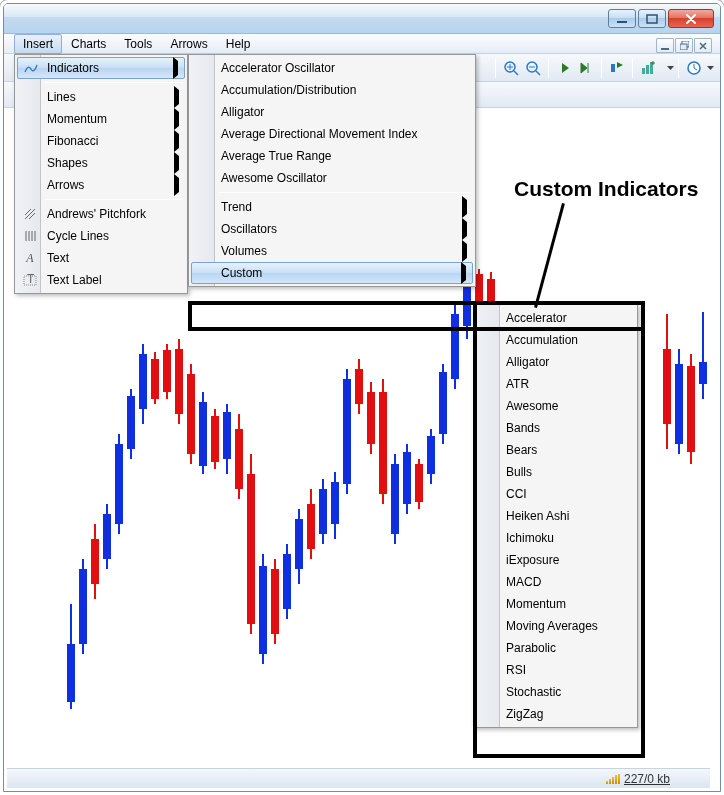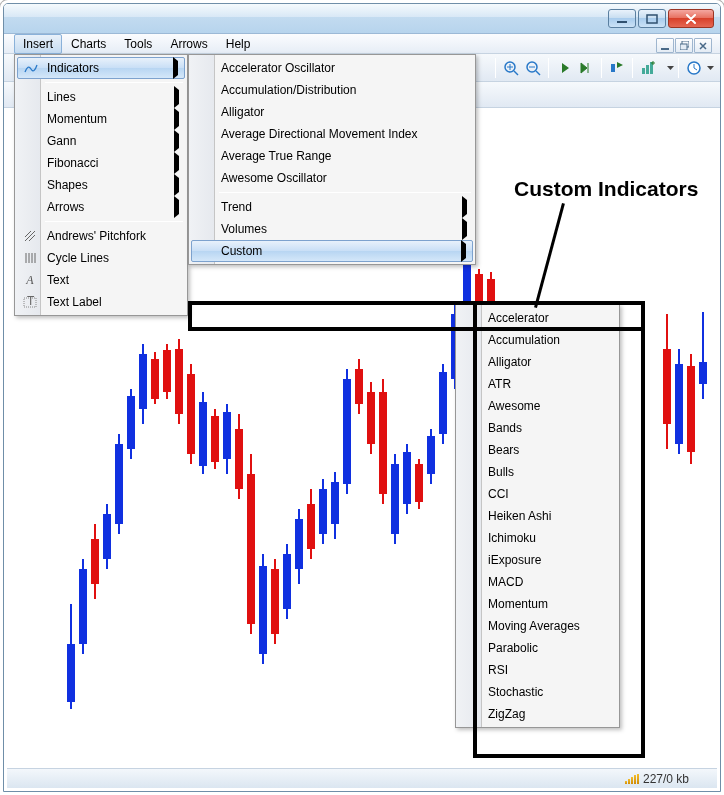--- a/index.html
+++ b/index.html
@@ -21,21 +21,21 @@
   .toolbar-row{height:28px;background:linear-gradient(to bottom,#f6f9fc,#e1e9f3);border-bottom:1px solid #c6d3e1;display:flex;align-items:center;padding:0 6px;position:relative;}
   .tb-sep{width:1px;height:20px;background:#b8c8d9;margin:0 4px;border-right:1px solid #fff;}
   .tb-btn{width:22px;height:22px;display:flex;align-items:center;justify-content:center;cursor:pointer;border:1px solid transparent;border-radius:2px;}
   .tb-btn svg{display:block;}
   .tb-spacer{flex:1;}
   
   .chart-area{position:absolute;left:3px;right:3px;top:110px;bottom:22px;background:#fff;overflow:hidden;}
   .candle{position:absolute;width:8px;}
   .candle .wick{position:absolute;left:3px;width:2px;}
   .candle .body{position:absolute;left:0;width:8px;}
-  .status-bar{position:absolute;left:3px;right:3px;bottom:3px;height:20px;background:linear-gradient(to bottom,#f3f7fb,#dbe6f1);border-top:1px solid #c6d3e1;display:flex;align-items:center;justify-content:flex-end;padding-right:28px;font-size:11px;color:#333;}
+  .status-bar{position:absolute;left:3px;right:10px;bottom:3px;height:20px;background:linear-gradient(to bottom,#f3f7fb,#dbe6f1);border-top:1px solid #c6d3e1;display:flex;align-items:center;justify-content:flex-end;padding-right:40px;font-size:11px;color:#333;text-decoration:underline;}
   .status-bars{display:flex;gap:1px;align-items:flex-end;height:10px;margin-right:4px;}
   .status-bars span{width:2px;background:linear-gradient(to bottom,#f5be2a,#cf8b07);}
   
   .dropdown{position:absolute;background:#f5f5f5;border:1px solid #979797;box-shadow:2px 2px 4px rgba(0,0,0,.25);padding:2px;}
   .dropdown .row{height:22px;display:flex;align-items:center;padding-left:30px;padding-right:20px;cursor:pointer;position:relative;white-space:nowrap;}
   .dropdown .row .ico{position:absolute;left:4px;width:18px;height:18px;display:flex;align-items:center;justify-content:center;}
   .dropdown .row .arrow{position:absolute;right:6px;}
   .dropdown .row.hl{background:linear-gradient(to bottom,#e8f1fb 0%,#c9dff6 49%,#b7d5f2 50%,#d4e7f9 100%);border:1px solid #7da2ce;border-radius:2px;padding-left:29px;padding-right:19px;height:22px;}
   .dropdown .gutter{position:absolute;left:0;top:0;bottom:0;width:26px;background:linear-gradient(to right,#f0f2f5,#e6e9ee);border-right:1px solid #c5c5c5;}
   .dropdown .sep{height:1px;margin:3px 2px 3px 28px;background:#c5c5c5;border-bottom:1px solid #fff;}
@@ -350,24 +350,20 @@
     <div class="sep"></div>
     <div class="row">
         <span>Lines</span>
         <span class="arrow"><span class="arrow-tri"></span></span>
       </div>
     <div class="row">
         <span>Momentum</span>
         <span class="arrow"><span class="arrow-tri"></span></span>
       </div>
     <div class="row">
-        <span>Gann</span>
-        <span class="arrow"><span class="arrow-tri"></span></span>
-      </div>
-    <div class="row">
         <span>Fibonacci</span>
         <span class="arrow"><span class="arrow-tri"></span></span>
       </div>
     <div class="row">
         <span>Shapes</span>
         <span class="arrow"><span class="arrow-tri"></span></span>
       </div>
     <div class="row">
         <span>Arrows</span>
         <span class="arrow"><span class="arrow-tri"></span></span>
@@ -425,30 +421,34 @@
       </div>
     <div class="row">
         <span>Awesome Oscillator</span>
       </div>
     <div class="sep"></div>
     <div class="row">
         <span>Trend</span>
         <span class="arrow"><span class="arrow-tri"></span></span>
       </div>
     <div class="row">
+        <span>Oscillators</span>
+        <span class="arrow"><span class="arrow-tri"></span></span>
+      </div>
+    <div class="row">
         <span>Volumes</span>
         <span class="arrow"><span class="arrow-tri"></span></span>
       </div>
     <div class="row hl">
         <span>Custom</span>
         <span class="arrow"><span class="arrow-tri"></span></span>
       </div>
   </div>
 
-  <div class="dropdown" style="left:451px;top:300px;width:165px;text-align:center;" id="customSubmenu">
+  <div class="dropdown" style="left:469px;top:300px;width:165px;text-align:center;" id="customSubmenu">
     <div class="gutter"></div>
   <div class="row">
         <span>Accelerator</span>
       </div>
       <div class="row">
         <span>Accumulation</span>
       </div>
       <div class="row">
         <span>Alligator</span>
       </div>

